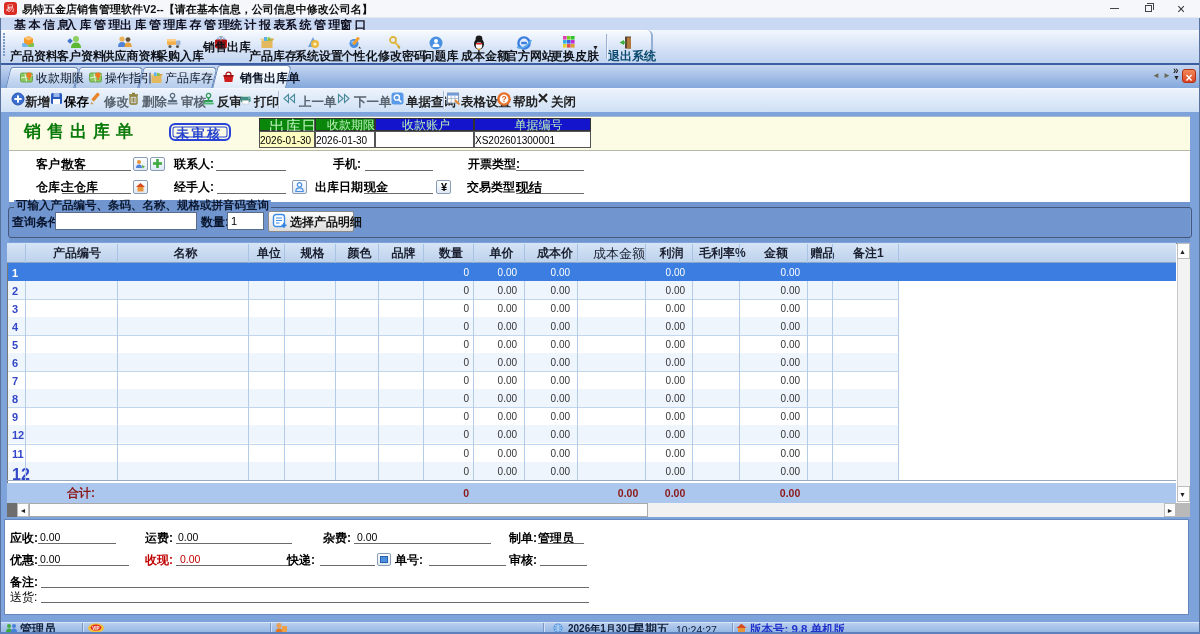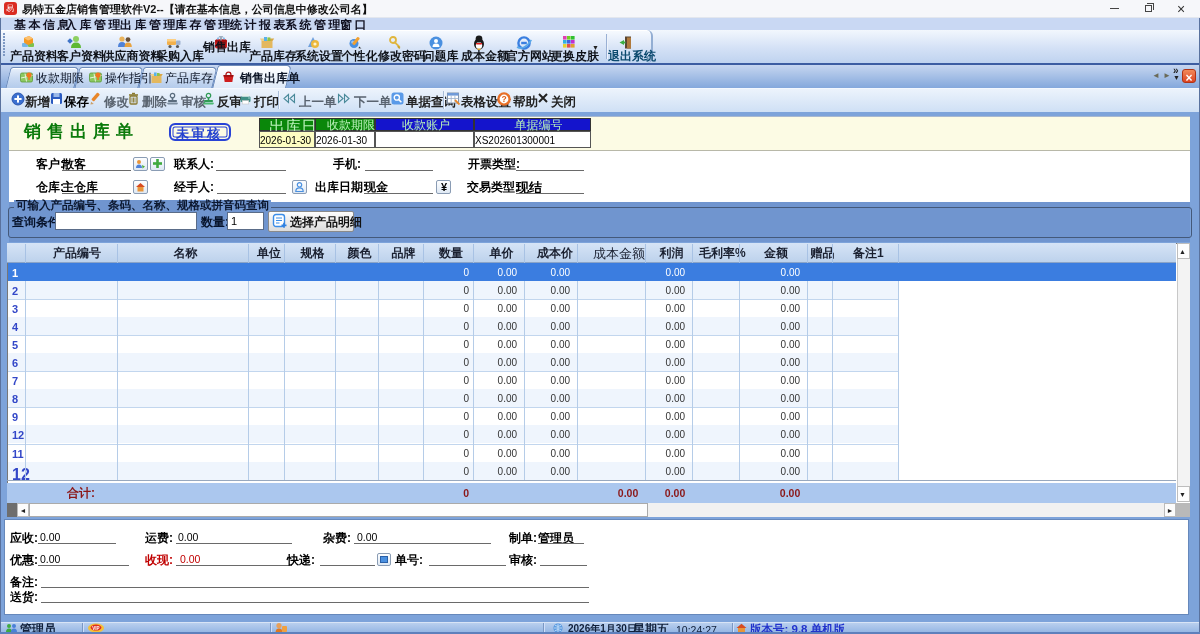--- a/index.html
+++ b/index.html
@@ -517,21 +517,21 @@
     <div class="abs" style="left:287px;top:554px;font-size:12px;color:#000;white-space:nowrap;line-height:1;font-weight:bold;">快递:</div>
     <div class="abs" style="left:320px;top:565px;width:55px;height:1px;background:#6a6a6a;"></div>
     <div class="abs" style="left:377px;top:553px;width:14px;height:13px;background:linear-gradient(#fdfeff,#dfe9f4);border:1px solid #8a9cb4;border-radius:2px;"></div>
     <div class="abs" style="left:380px;top:556px;width:8px;height:7px;background:#4a90e0;border:1px solid #2a60a8;"></div>
     <div class="abs" style="left:395px;top:554px;font-size:12px;color:#000;white-space:nowrap;line-height:1;font-weight:bold;">单号:</div>
     <div class="abs" style="left:429px;top:565px;width:77px;height:1px;background:#6a6a6a;"></div>
     <div class="abs" style="left:509px;top:554px;font-size:12px;color:#000;white-space:nowrap;line-height:1;font-weight:bold;">审核:</div>
     <div class="abs" style="left:540px;top:565px;width:47px;height:1px;background:#6a6a6a;"></div>
     <div class="abs" style="left:10px;top:576px;font-size:12px;color:#000;white-space:nowrap;line-height:1;font-weight:bold;">备注:</div>
     <div class="abs" style="left:41px;top:587px;width:548px;height:1px;background:#6a6a6a;"></div>
-    <div class="abs" style="left:10px;top:591px;font-size:12px;color:#000;white-space:nowrap;line-height:1;font-weight:bold;">送货:</div>
+    <div class="abs" style="left:10px;top:591px;font-size:12px;color:#000;white-space:nowrap;line-height:1;font-weight:normal;">送货:</div>
     <div class="abs" style="left:41px;top:602px;width:548px;height:1px;background:#6a6a6a;"></div>
     <div class="abs" style="left:0px;top:622px;width:1200px;height:12px;background:linear-gradient(#b9cfee,#8fb2e2);border-top:1px solid #d8e4f6;"></div>
     <div class="abs" style="left:0px;top:632px;width:1200px;height:2px;background:#6a8cc0;"></div>
     <svg class="abs" style="left:5px;top:623px" width="13" height="10" viewBox="0 0 13 10">
       <circle cx="4" cy="3" r="2" fill="#3faa3f"></circle>
       <path d="M1 9 Q1 5.5 4 5.5 Q7 5.5 7 9 Z" fill="#3faa3f"></path>
       <circle cx="9" cy="3" r="2" fill="#4a80d8"></circle>
       <path d="M6 9 Q6 5.5 9 5.5 Q12 5.5 12 9 Z" fill="#4a80d8"></path>
     </svg>
     <div class="abs" style="left:20px;top:623px;font-size:12px;color:#10203a;white-space:nowrap;line-height:1;font-weight:bold;">管理员</div>

